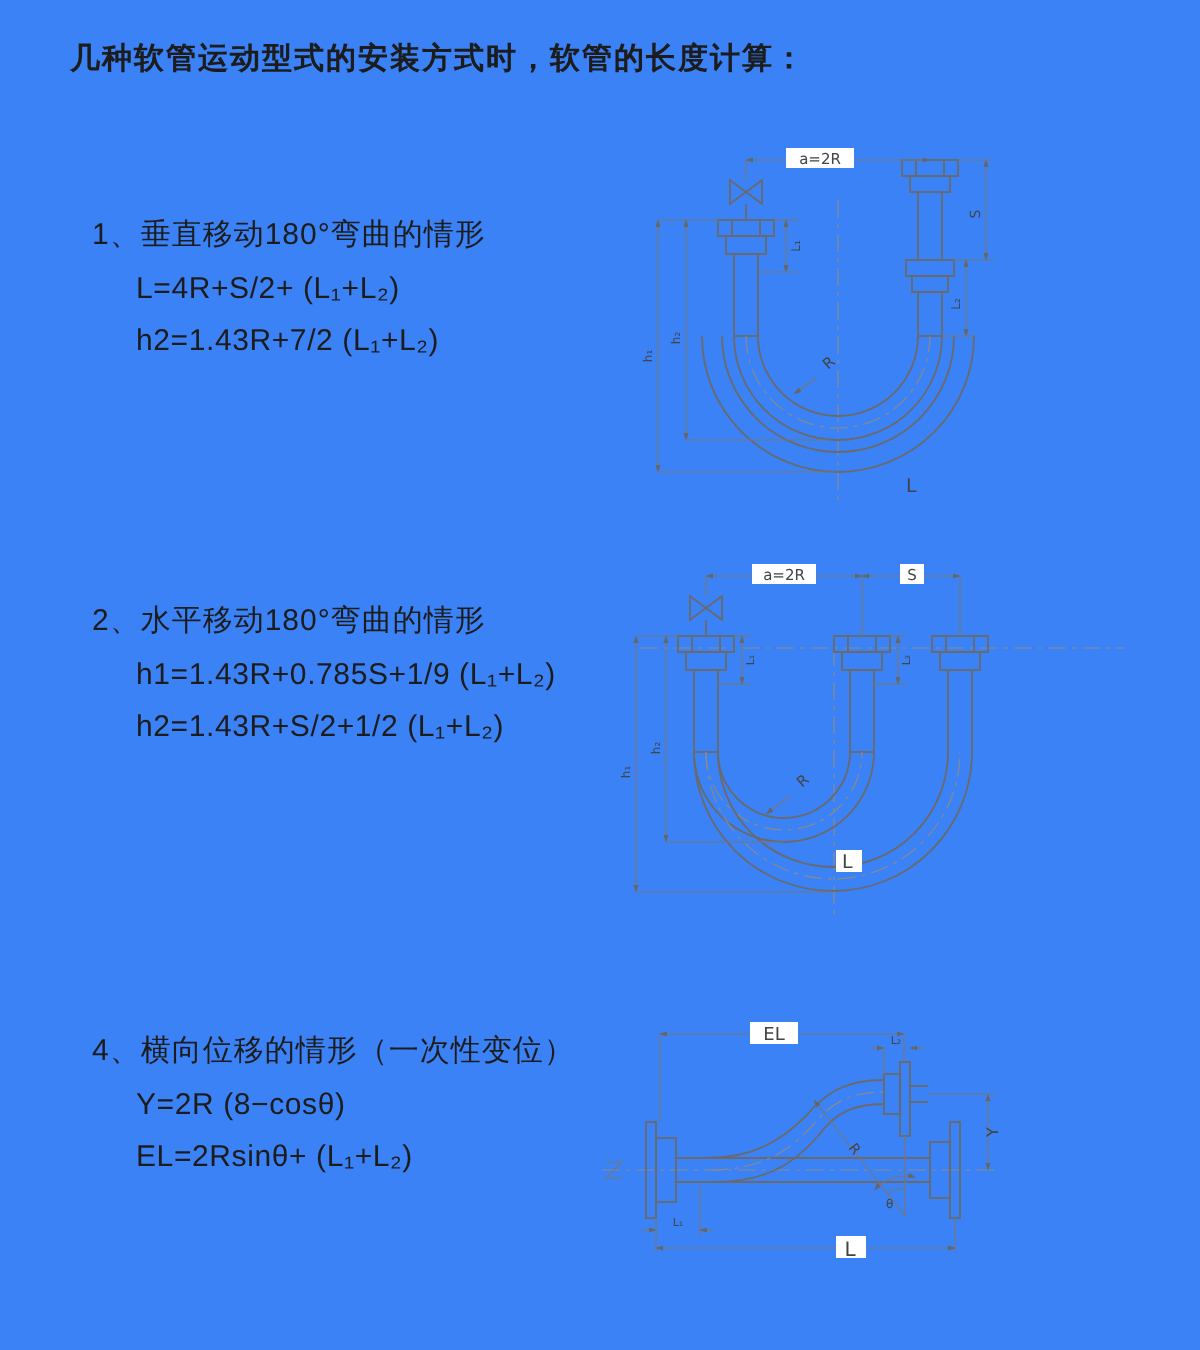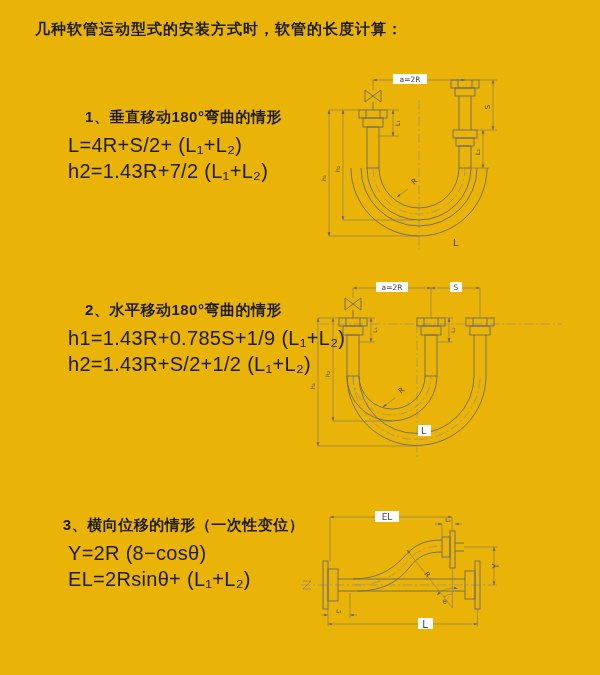--- a/index.html
+++ b/index.html
@@ -1,21 +1,21 @@
 <!DOCTYPE html>
 <html><head>
 <meta charset="utf-8">
 <style>
   html,body{margin:0;padding:0;background:#fff;}
-  #page{position:relative;width:600px;height:675px;background:#eab308;overflow:hidden;
+  #page{position:relative;width:600px;height:675px;background:#3b82f6;overflow:hidden;
         font-family:"Liberation Sans","DejaVu Sans",sans-serif;color:#1c1c1c;}
   .title{position:absolute;left:35px;top:20px;font-size:15px;font-weight:700;letter-spacing:1px;}
   .section{position:absolute;left:46px;width:275px;}
-  .heading{font-size:15px;font-weight:700;letter-spacing:0.5px;height:24px;text-align:center;}
-  .formula{font-size:20px;font-weight:500;padding-left:22px;height:26px;line-height:26px;
+  .heading{font-size:15px;font-weight:400;letter-spacing:0.5px;height:24px;}
+  .formula{font-size:15px;font-weight:500;padding-left:22px;height:26px;line-height:26px;
            letter-spacing:0.3px;white-space:nowrap;}
   .diagram{position:absolute;}
   svg{display:block;}
   svg text{font-family:"DejaVu Sans","Liberation Sans",sans-serif;fill:#444;}
   .dln{stroke:#6a6a6a;stroke-width:0.9;fill:none;}
   .dim{stroke:#777;stroke-width:0.6;fill:none;}
   .cl{stroke:#8a8a8a;stroke-width:0.6;fill:none;stroke-dasharray:9 3 2 3;}
 </style>
 </head>
 <body>
@@ -30,21 +30,21 @@
     <div class="formula">h2=1.43R+7/2 (L₁+L₂)</div>
   </div>
 
   <div class="section" style="top:301px">
     <div class="heading">2、水平移动180°弯曲的情形</div>
     <div class="formula">h1=1.43R+0.785S+1/9 (L₁+L₂)</div>
     <div class="formula">h2=1.43R+S/2+1/2 (L₁+L₂)</div>
   </div>
 
   <div class="section" style="top:516px">
-    <div class="heading">3、横向位移的情形（一次性变位）</div>
+    <div class="heading">4、横向位移的情形（一次性变位）</div>
     <div class="formula">Y=2R (8−cosθ)</div>
     <div class="formula">EL=2Rsinθ+ (L₁+L₂)</div>
   </div>
 
   <div class="diagram" style="left:315px;top:66px;width:280px;height:202px">
   <svg width="280" height="202" viewBox="0 0 280 202">
     <defs>
       <marker id="arA" viewBox="0 0 10 10" refX="9.5" refY="5" markerWidth="6.5" markerHeight="6.5" orient="auto-start-reverse">
         <path d="M0,1.5 L10,5 L0,8.5 z" fill="#666"></path>
       </marker>

